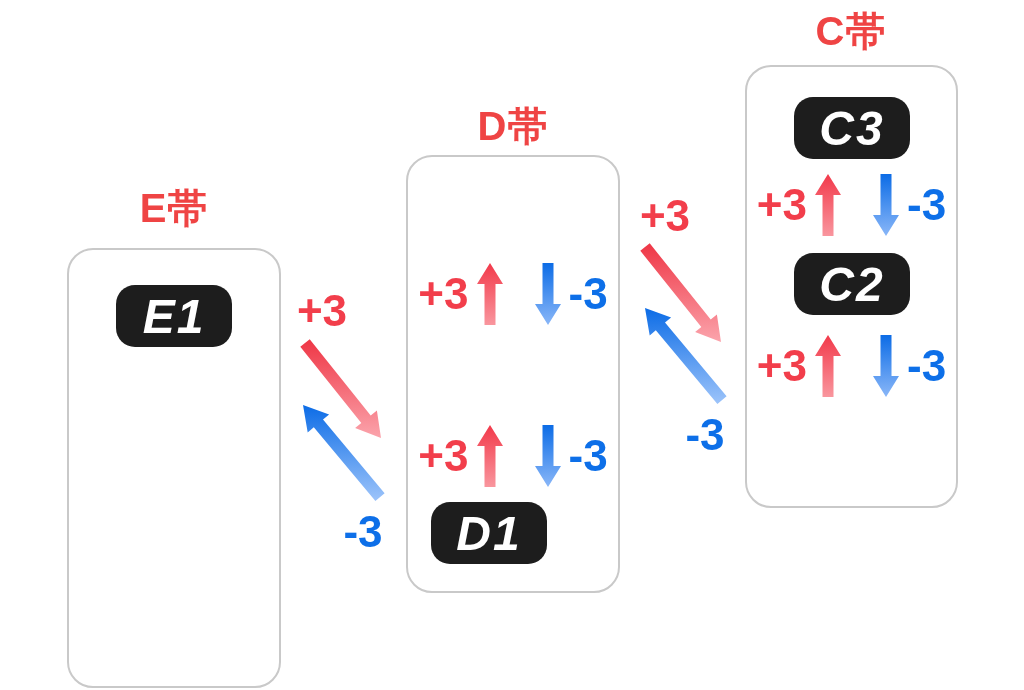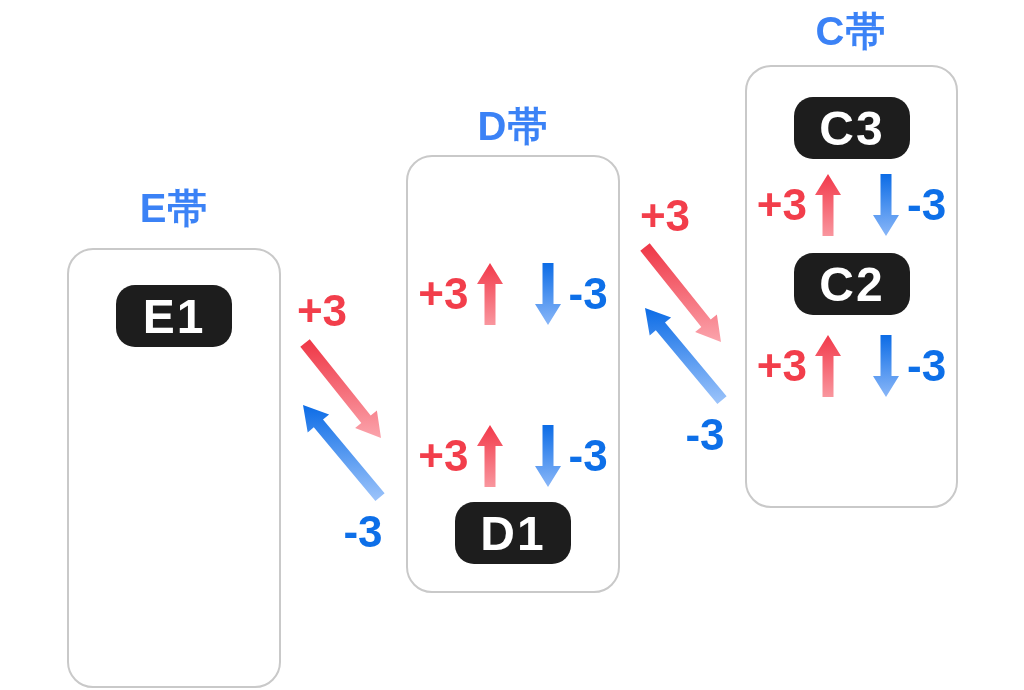--- a/index.html
+++ b/index.html
@@ -3,33 +3,33 @@
 <meta charset="utf-8">
 <style>
   html,body{margin:0;padding:0;}
   .canvas{
     position:relative;width:1024px;height:690px;overflow:hidden;
     background:#ffffff;
     font-family:"Liberation Sans", sans-serif;
   }
   .band-title{
     position:absolute;width:200px;text-align:center;
-    font-size:40px;font-weight:bold;color:#3b82f6;letter-spacing:1px;
+    font-size:40px;font-weight:bold;color:#ef4444;letter-spacing:1px;
     line-height:1.1;
   }
   .band-box{
     position:absolute;background:#ffffff;
     border:2px solid #c9c9c9;border-radius:26px;
     box-sizing:border-box;
   }
   .badge{
     position:absolute;width:116px;height:62px;
     background:#1d1d1d;border-radius:19px;
     color:#ffffff;font-size:48px;font-weight:bold;letter-spacing:2px;
-    display:flex;align-items:center;justify-content:center;
+    display:flex;align-items:center;justify-content:center;font-style:italic;
   }
   .arrow-row{
     position:absolute;height:62px;
     display:flex;align-items:center;justify-content:center;
     column-gap:8px;
   }
   .vlabel{font-size:44px;font-weight:bold;line-height:1;}
   .plus{color:#f23e4b;}
   .minus{color:#0d6fe8;}
   .varrow{display:block;}
@@ -89,21 +89,21 @@
     <span class="vlabel plus">+3</span>
     <svg class="varrow up" width="26" height="62" viewBox="0 0 26 62">
       <polygon points="13,0 26,21 18.5,21 18.5,62 7.5,62 7.5,21 0,21" fill="url(#gRedV)"></polygon>
     </svg>
     <svg class="varrow down" width="26" height="62" viewBox="0 0 26 62">
       <polygon points="7.5,0 18.5,0 18.5,41 26,41 13,62 0,41 7.5,41" fill="url(#gBlueV)"></polygon>
     </svg>
     <span class="vlabel minus">-3</span>
   </div>
 
-  <div class="badge" style="left:455px;top:502px">D1</div>
+  <div class="badge" style="left:431px;top:502px">D1</div>
 
   <div class="band-title" style="left:751px;top:9px">C帯</div>
   <div class="band-box" style="left:745px;top:65px;width:213px;height:443px"></div>
   <div class="badge" style="left:794px;top:97px">C3</div>
 
   <div class="arrow-row" style="left:745px;top:174px;width:213px">
     <span class="vlabel plus">+3</span>
     <svg class="varrow up" width="26" height="62" viewBox="0 0 26 62">
       <polygon points="13,0 26,21 18.5,21 18.5,62 7.5,62 7.5,21 0,21" fill="url(#gRedV)"></polygon>
     </svg>

